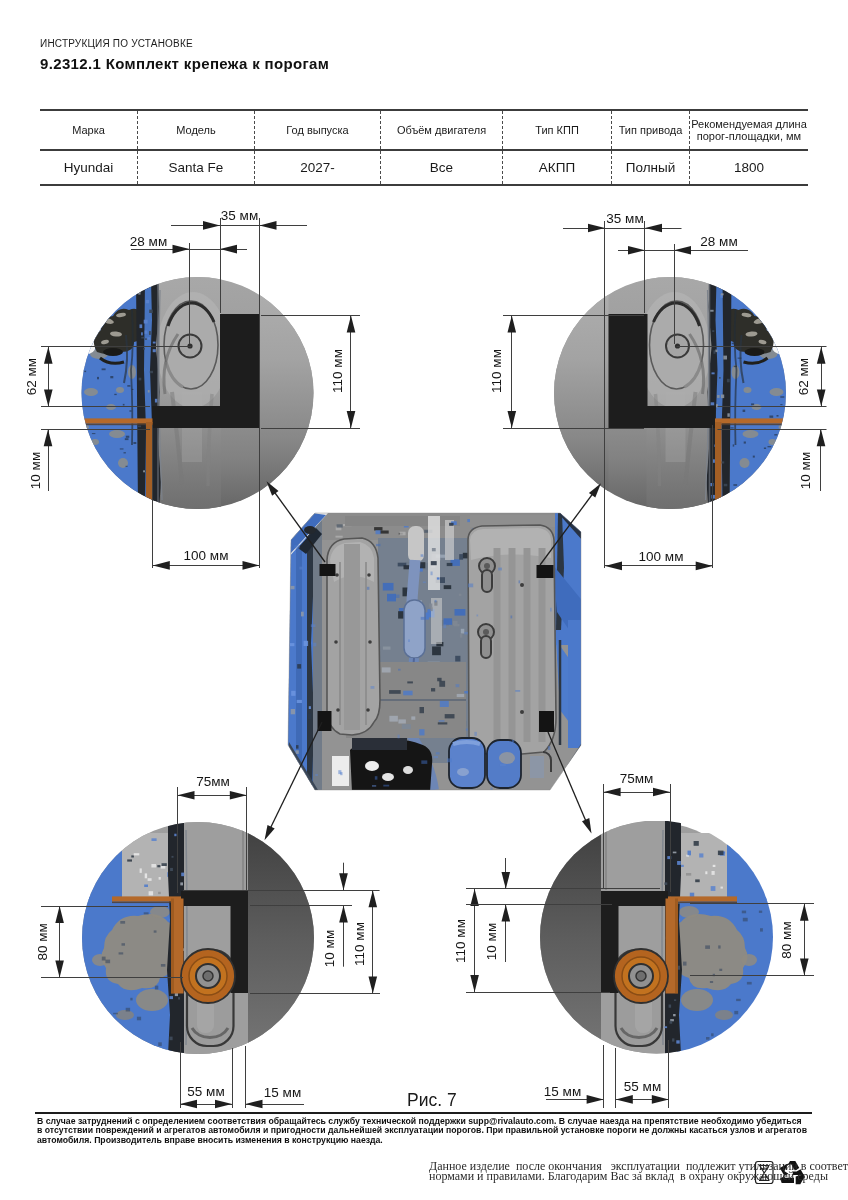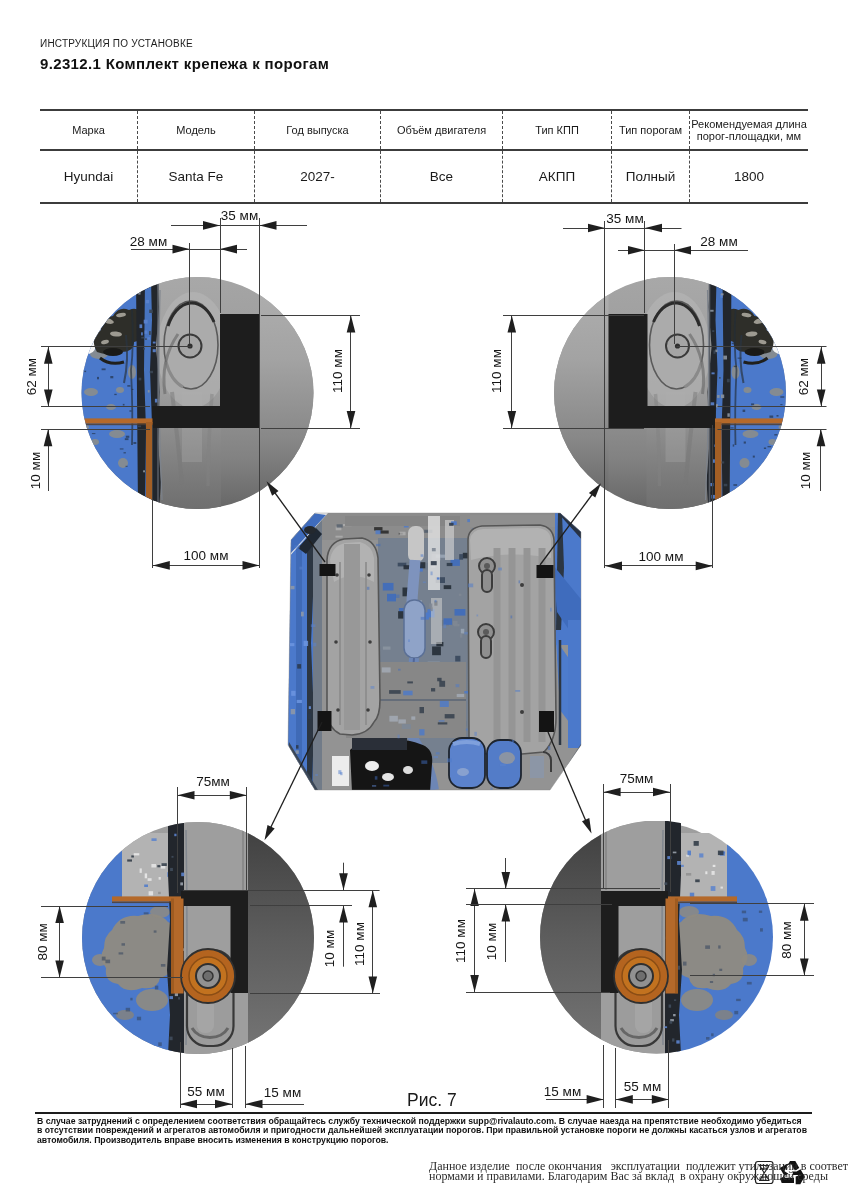--- a/index.html
+++ b/index.html
@@ -2,21 +2,21 @@
 <html><head><meta charset="utf-8">
 <style>
 *{margin:0;padding:0;box-sizing:border-box}
 body{width:848px;height:1200px;position:relative;background:#fff;font-family:"Liberation Sans",sans-serif;overflow:hidden}
 .t1{position:absolute;left:40px;top:38px;font-size:10px;color:#1c1c1c;letter-spacing:0.2px}
 .t2{position:absolute;left:40px;top:55px;font-size:15px;font-weight:bold;color:#111;letter-spacing:0.35px}
 table{position:absolute;left:40px;top:109px;border-collapse:collapse;table-layout:fixed}
 td{border-left:1.5px dashed #4a4a4a;text-align:center;vertical-align:middle;color:#1a1a1a}
 td:first-child{border-left:none}
 tr.hd td{border-top:2px solid #3c3c3c;border-bottom:2px solid #3c3c3c;font-size:11px;height:40px}
-tr.dt td{border-bottom:2px solid #3c3c3c;font-size:13.5px;height:53px}
+tr.dt td{border-bottom:2px solid #3c3c3c;font-size:13.5px;height:35px}
 .ris{position:absolute;left:407px;top:1090px;font-size:17.5px;color:#1a1a1a}
 .frule{position:absolute;left:35px;top:1111.5px;width:777px;height:2.3px;background:#1c1c1c}
 .fpar{position:absolute;left:37px;top:1116.5px;width:790px;font-size:8.7px;font-weight:bold;color:#101010;line-height:9.6px}
 .fpar div{white-space:nowrap}
 .fsmall{position:absolute;left:429px;top:1162px;white-space:nowrap;font-family:"Liberation Serif",serif;font-size:12px;color:#2a2a2a;line-height:9.5px}
 svg{position:absolute;left:0;top:0}
 </style></head>
 <body>
 <div class="t1">ИНСТРУКЦИЯ ПО УСТАНОВКЕ</div>
 <div class="t2">9.2312.1 Комплект крепежа к порогам</div>
@@ -30,21 +30,21 @@
       <col style="width:78px">
       <col style="width:118.5px">
     </colgroup>
 <tbody>
       <tr class="hd">
         <td>Марка</td>
         <td>Модель</td>
         <td>Год выпуска</td>
         <td>Объём двигателя</td>
         <td>Тип КПП</td>
-        <td>Тип порогам</td>
+        <td>Тип привода</td>
         <td style="font-size:11px;line-height:12.5px">Рекомендуемая длина<br>порог-площадки, мм</td>
       </tr>
 <tr class="dt">
         <td>Hyundai</td>
         <td>Santa Fe</td>
         <td>2027-</td>
         <td>Все</td>
         <td>АКПП</td>
         <td>Полный</td>
         <td>1800</td>
@@ -858,14 +858,14 @@
       <path d="M8.3,-3.7 L12.9,4.2 L8.5,6.8 L8.5,2.1 L0.6,2.1 L0.6,-1.5 L4.4,-1.5 Z" transform="translate(-0.3,0.5)"></path>
       <path d="M-7.5,5.2 L1.5,5.2 L1.5,10.4 L-10.5,10.4 L-12.6,6.2 L-8.3,3.8 Z"></path>
       <path d="M3.2,5 L3.2,12.8 L7.8,12.8 L11.8,5.8 L7.6,3.4 Z" transform="translate(0,-1)"></path>
     </g>
   </svg>
 <div class="ris">Рис. 7</div>
 <div class="frule"></div>
 <div class="fpar">
 <div>В случае затруднений с определением соответствия обращайтесь службу технической поддержки supp@rivalauto.com. В случае наезда на препятствие необходимо убедиться</div>
 <div>в отсутствии повреждений и агрегатов автомобиля и пригодности дальнейшей эксплуатации порогов. При правильной установке пороги не должны касаться узлов и агрегатов</div>
-<div>автомобиля. Производитель вправе вносить изменения в конструкцию порогов.</div>
+<div>автомобиля. Производитель вправе вносить изменения в конструкцию наезда.</div>
 </div>
 <div class="fsmall">Данное изделие&nbsp; после окончания&nbsp;&nbsp; эксплуатации&nbsp; подлежит утилизации в соответствии с действующими<br>нормами и правилами. Благодарим Вас за вклад&nbsp; в охрану окружающей среды</div>
 </body></html>

